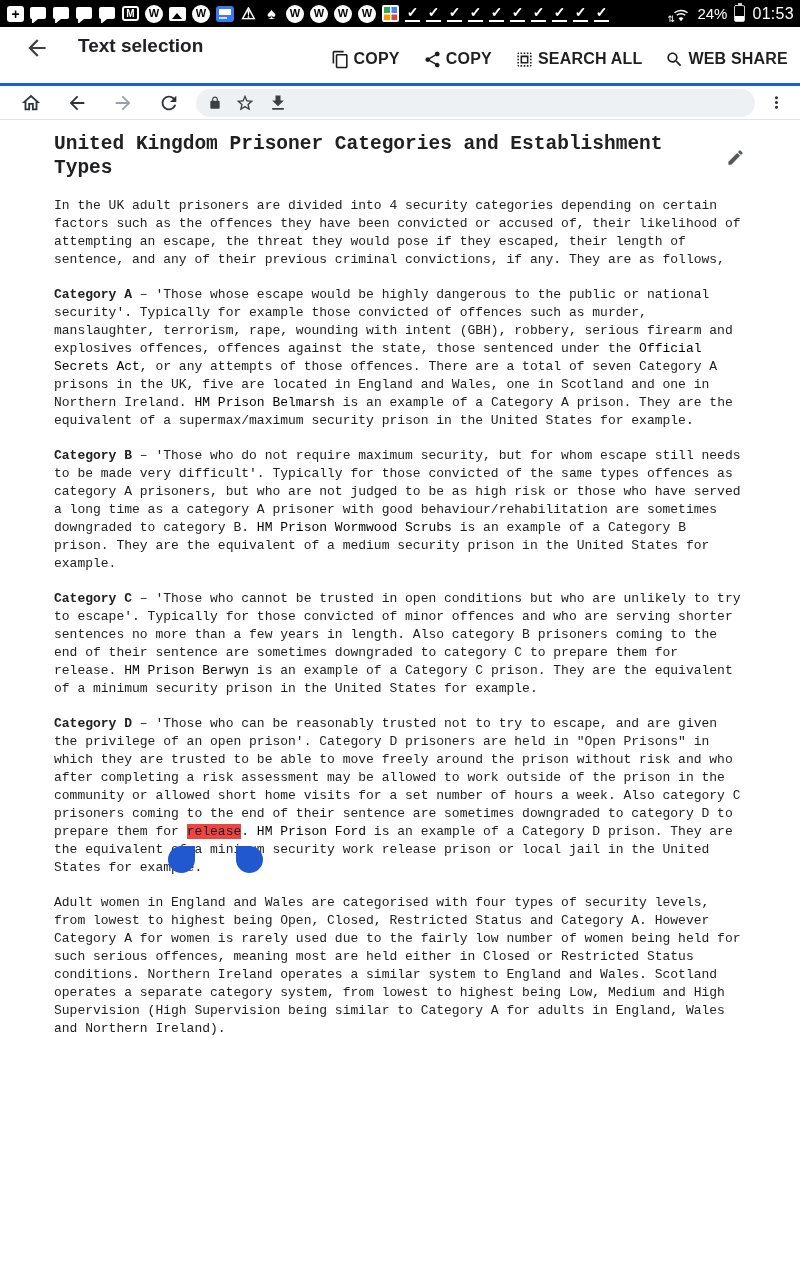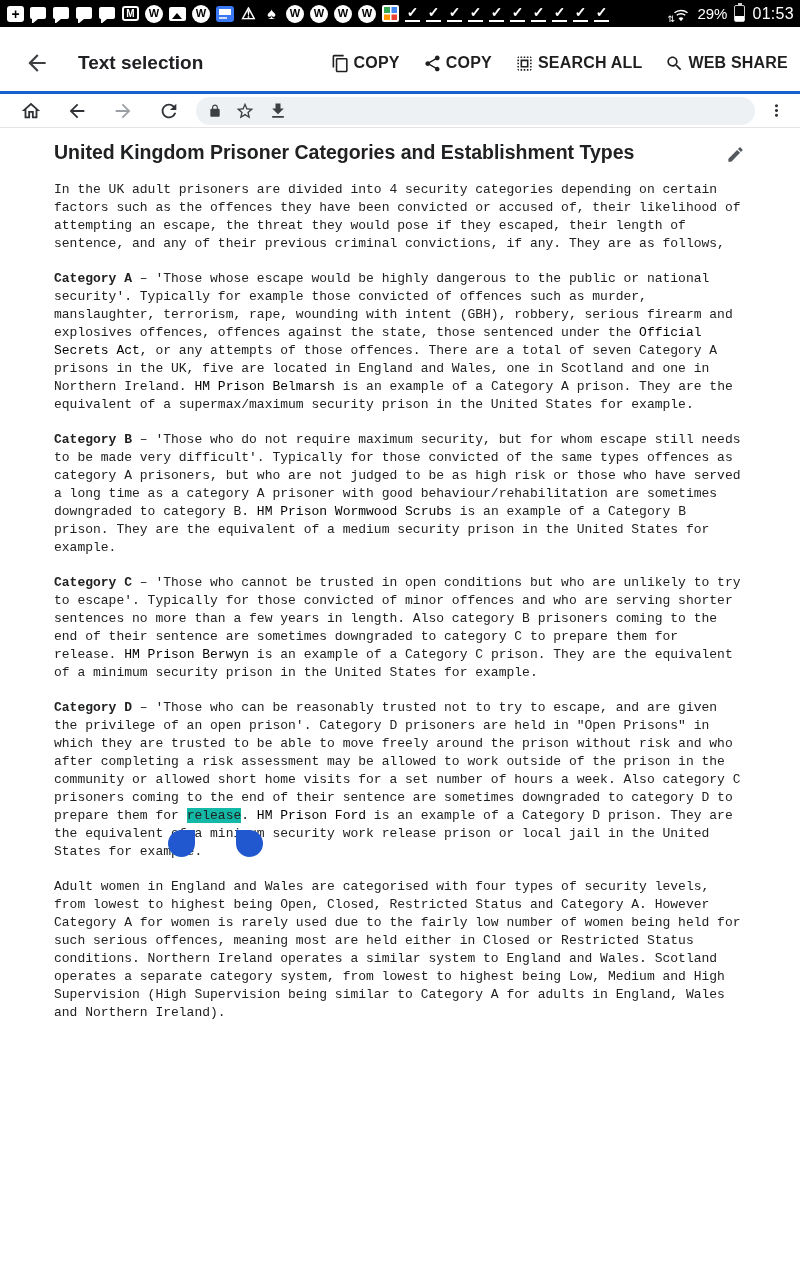--- a/index.html
+++ b/index.html
@@ -54,21 +54,21 @@
   .status-right { margin-left:auto; display:flex; align-items:center; gap:5px; flex-shrink:0; }
   .wifi-wrap { position:relative; width:22px; height:18px; display:flex; align-items:flex-end; justify-content:center; }
   .wifi-arrows { position:absolute; left:-3px; bottom:-1px; font-size:9px; font-weight:400; }
   .pct { font-size:15px; font-weight:400; }
   .battery { width:11px; height:17px; border:1.5px solid #cfcfcf; border-radius:2px; position:relative; margin:0 2px; }
   .battery::before { content:''; position:absolute; top:-3.5px; left:2.5px; width:4px; height:2px; background:#cfcfcf; }
   .battery::after { content:''; position:absolute; bottom:0; left:0; right:0; height:34%; background:#fff; }
   .clock { font-size:16px; font-weight:400; letter-spacing:0.3px; }
 
   
-  .sel-toolbar { height:64px; background:#fff; display:flex; align-items:center; padding:8px 12px 0 24px; }
+  .sel-toolbar { height:56px; background:#fff; display:flex; padding:8px 12px 0 24px; }
   .sel-toolbar svg { display:block; }
   .back-btn { width:26px; height:26px; color:#3c4043; cursor:pointer; flex-shrink:0; }
   .sel-title { margin-left:28px; font-size:19px; font-weight:700; color:#202124; }
   .tb-actions { margin-left:auto; display:flex; align-items:center; gap:23px; }
   .tb-btn { display:flex; align-items:center; gap:4px; font-size:16px; font-weight:700; color:#1f1f1f; letter-spacing:0.2px; cursor:pointer; white-space:nowrap; }
   .tb-btn svg { width:19px; height:19px; color:#1f1f1f; }
 
   
   .blue-line { height:3px; background:#1760cf; }
   .browser-bar { height:34px; background:#fff; display:flex; align-items:center; padding:0 8px; border-bottom:1px solid #e4e4e4; }
@@ -81,27 +81,27 @@
     flex:1; min-width:0; height:28px; background:#eef1f4; border-radius:14px;
     display:flex; align-items:center; padding:0 12px; margin:0 4px;
   }
   .lock-icon { width:14px; height:14px; color:#3c4043; flex-shrink:0; }
   .url-text { margin-left:11px; font-size:15px; color:#202124; flex:1; min-width:0; overflow:hidden; white-space:nowrap; }
   .pill-icon { width:20px; height:20px; color:#3c4043; flex-shrink:0; margin-left:13px; cursor:pointer; }
   .menu-icon { width:19px; height:19px; color:#2f3337; margin:0 6px 0 8px; flex-shrink:0; cursor:pointer; }
 
   
   .content { padding:12px 55px 0 54px; background:#fff; }
-  .heading-row { display:flex; align-items:flex-end; }
+  .heading-row { display:flex; align-items:center;font-family:Liberation Mono, monospace; }
   .article-heading { font-size:19.5px; font-weight:700; color:#202122; margin:0; flex:1; line-height:24px; }
   .edit-icon { width:19px; height:19px; color:#54595e; margin-top:2px; flex-shrink:0; cursor:pointer; }
   .paragraphs p { margin:17px 0 0; font-size:13px; line-height:18px; color:#202122;font-family:Liberation Mono, monospace; }
   .paragraphs b { font-weight:700; }
   a.wlink { color:#000000; text-decoration:none; cursor:pointer; }
-  .sel { background:#14b8a6; position:relative; }
+  .sel { background:#ef4444; position:relative; }
   .handle { position:absolute; top:22px; width:27px; height:27px; background:#2158d0; z-index:3; }
   .handle.hl { left:-19px; border-radius:50% 0 50% 50%; }
   .handle.hr { right:-22px; border-radius:0 50% 50% 50%; }
 </style>
 </head>
 <body>
 
 <div class="status-bar">
   <div class="status-icons">
       <span class="sbi sbi-plus-box">+</span>
@@ -134,21 +134,21 @@
     </div>
   <div class="status-right">
     <span class="wifi-wrap">
       <svg width="20" height="17" viewBox="0 0 24 24">
         <path fill="none" stroke="#fff" stroke-width="2" d="M2.8 9.6A14.2 14.2 0 0 1 12 6.3c3.5 0 6.7 1.24 9.2 3.3"></path>
         <path fill="none" stroke="#fff" stroke-width="2" d="M6 13.1A9.6 9.6 0 0 1 12 11c2.25 0 4.33.76 6 2.1"></path>
         <path fill="#fff" d="M12 21.5l3.4-4.2a5.6 5.6 0 0 0-6.8 0L12 21.5z"></path>
       </svg>
       <span class="wifi-arrows">⇅</span>
     </span>
-    <span class="pct">29%</span>
+    <span class="pct">24%</span>
     <span class="battery"></span>
     <span class="clock">01:53</span>
   </div>
 </div>
 
 <div class="sel-toolbar">
   <svg class="back-btn" viewBox="0 0 24 24">
     <path fill="currentColor" d="M20 11H7.83l5.59-5.59L12 4l-8 8 8 8 1.41-1.41L7.83 13H20v-2z"></path>
   </svg>
   <span class="sel-title">Text selection</span>

